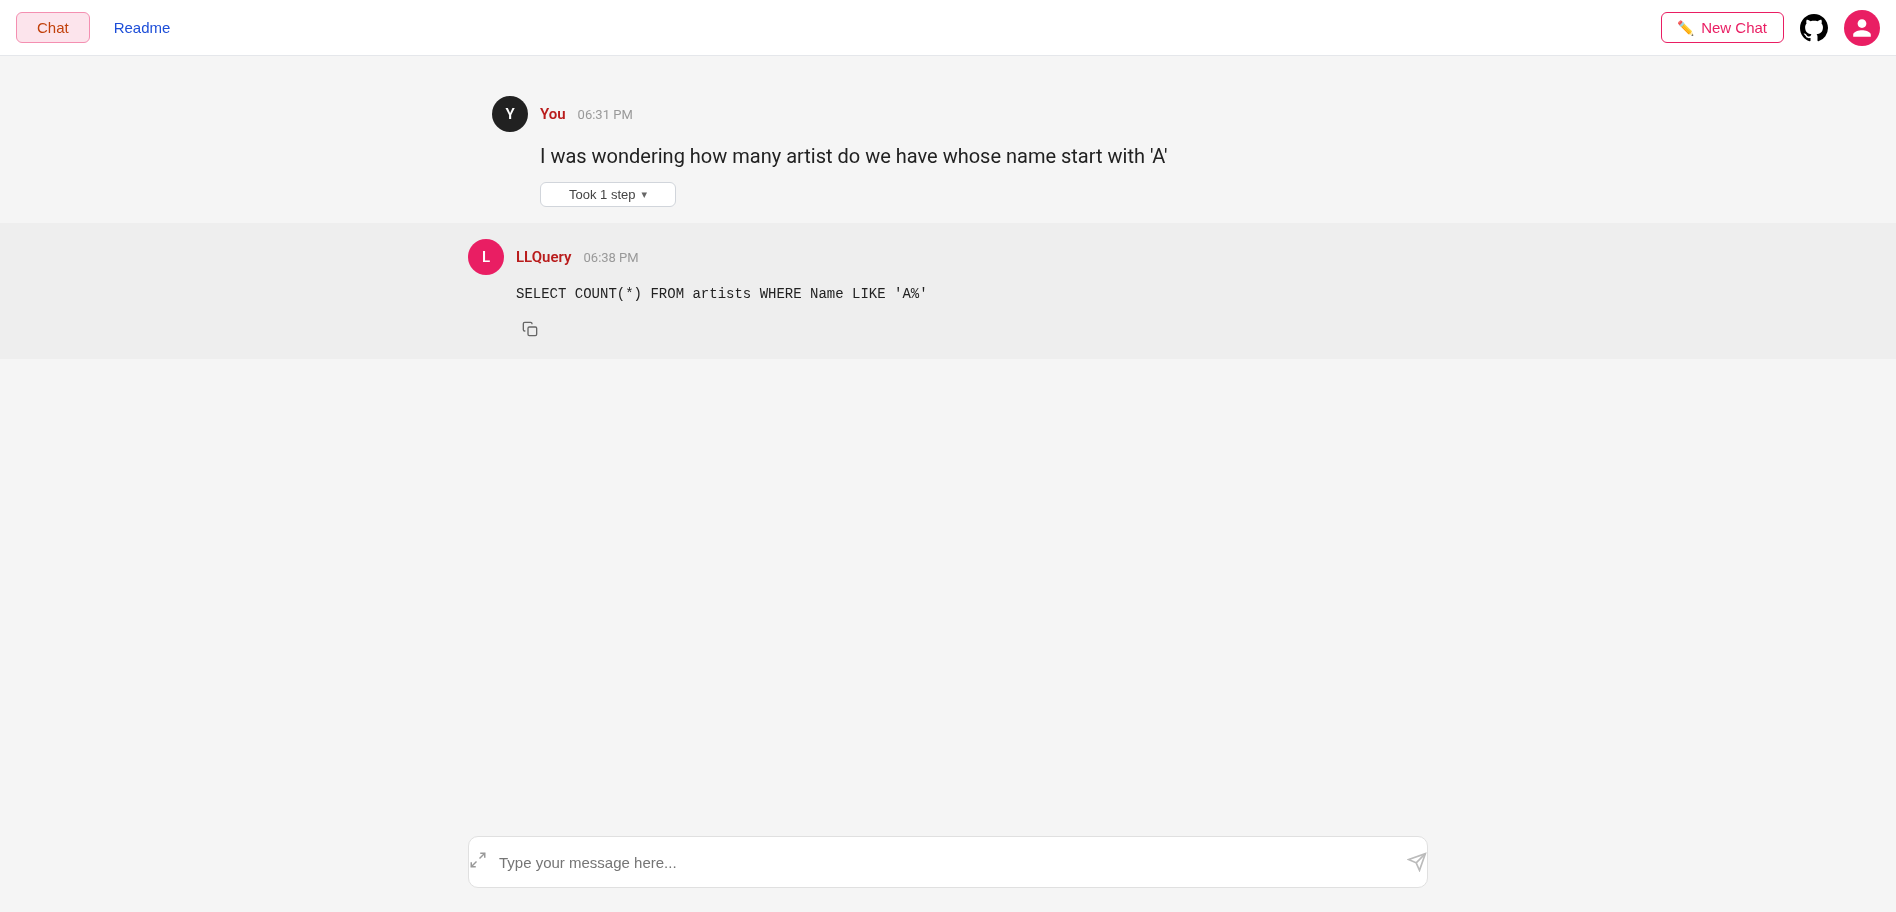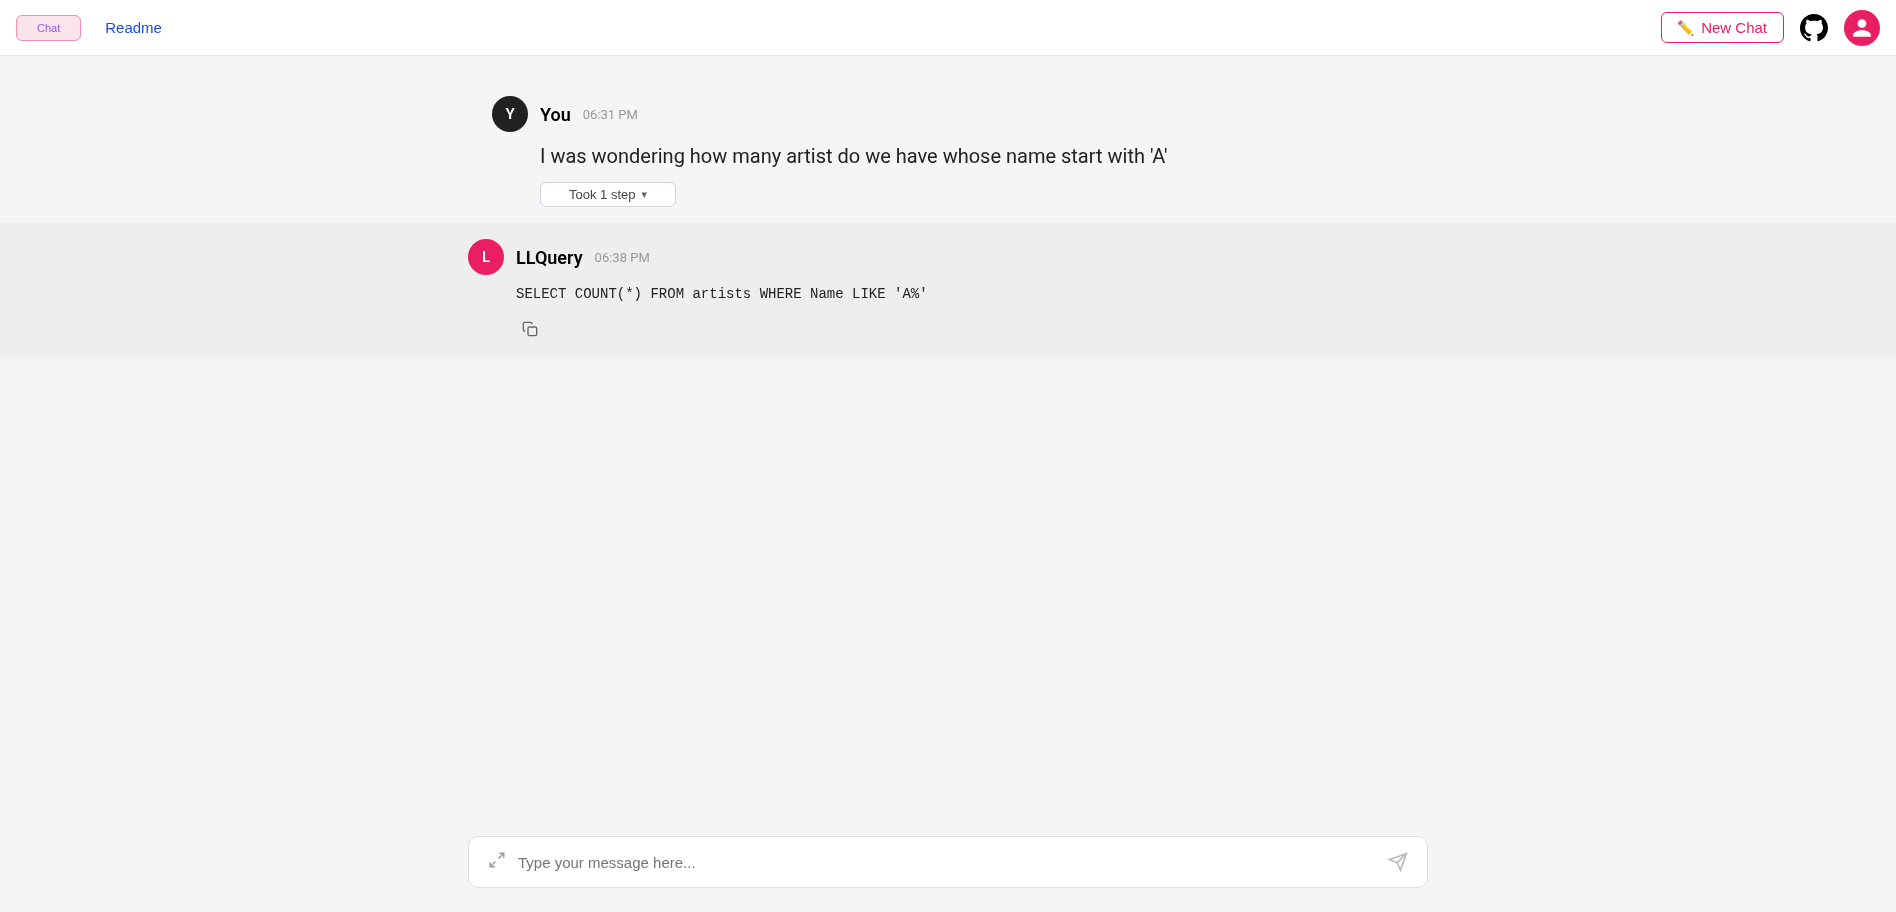--- a/index.html
+++ b/index.html
@@ -31,25 +31,25 @@
     }
 
     .header-left {
       display: flex;
       align-items: center;
       gap: 8px;
     }
 
     .tab-chat {
       background: #fce4ec;
-      color: #8b5cf6;
+      color: #c2410c;
       border: 1px solid #f48fb1;
       border-radius: 6px;
       padding: 6px 20px;
-      font-size: 11px;
+      font-size: 15px;
       font-weight: 500;
       cursor: pointer;
     }
 
     .tab-readme {
       background: transparent;
       color: #1d4ed8;
       border: none;
       padding: 6px 16px;
       font-size: 15px;
@@ -156,22 +156,22 @@
     .avatar-you {
       background: #212121;
     }
 
     .avatar-llquery {
       background: #e91e63;
     }
 
     .message-sender {
       font-weight: 600;
-      font-size: 18px;
-      color: #000000;
+      font-size: 15px;
+      color: #b91c1c;
     }
 
     .message-time {
       font-size: 13px;
       color: #999;
     }
 
     .message-body {
       margin-left: 48px;
     }
@@ -230,21 +230,21 @@
       background: #f5f5f5;
       display: flex;
       justify-content: center;
     }
 
     .input-box {
       width: 960px;
       background: #ffffff;
       border: 1px solid #e0e0e0;
       border-radius: 10px;
-      padding: 14px 19px;
+      padding: 14px 0;
       display: flex;
       align-items: center;
       gap: 12px;
     }
 
     .input-expand-icon {
       color: #999;
       font-size: 18px;
       flex-shrink: 0;
     }

